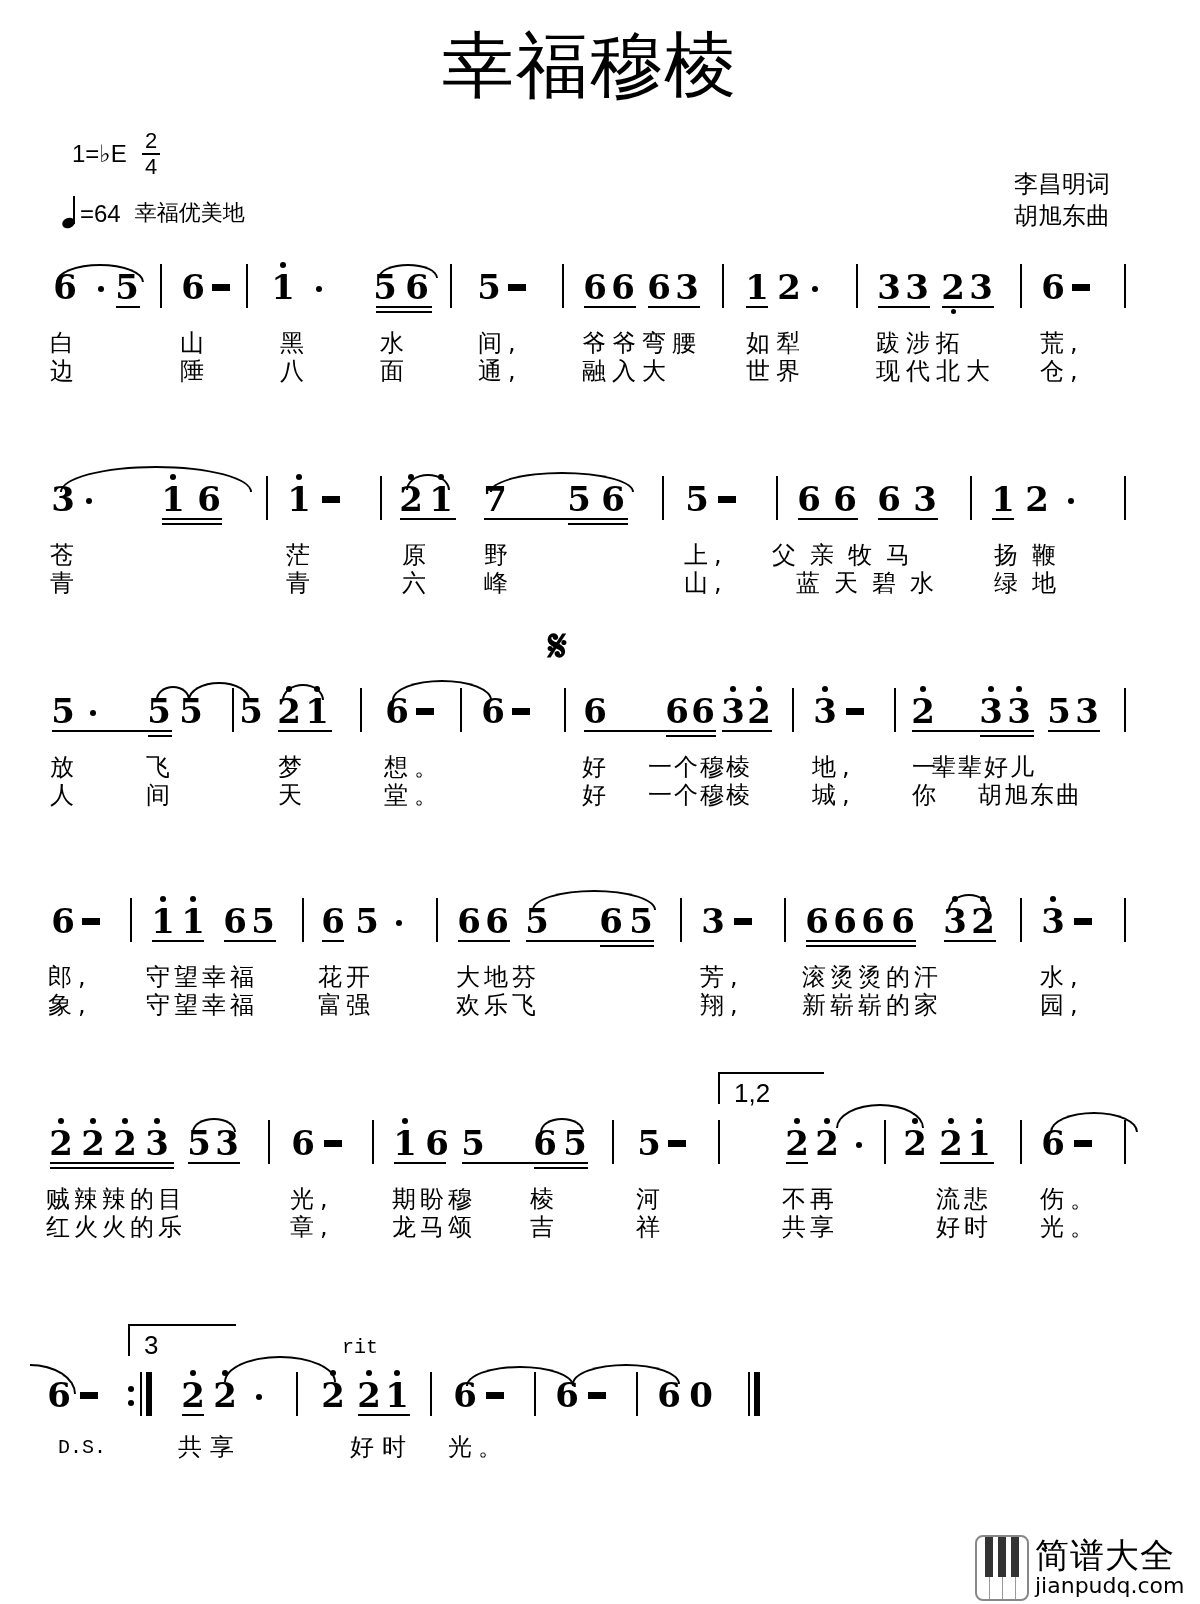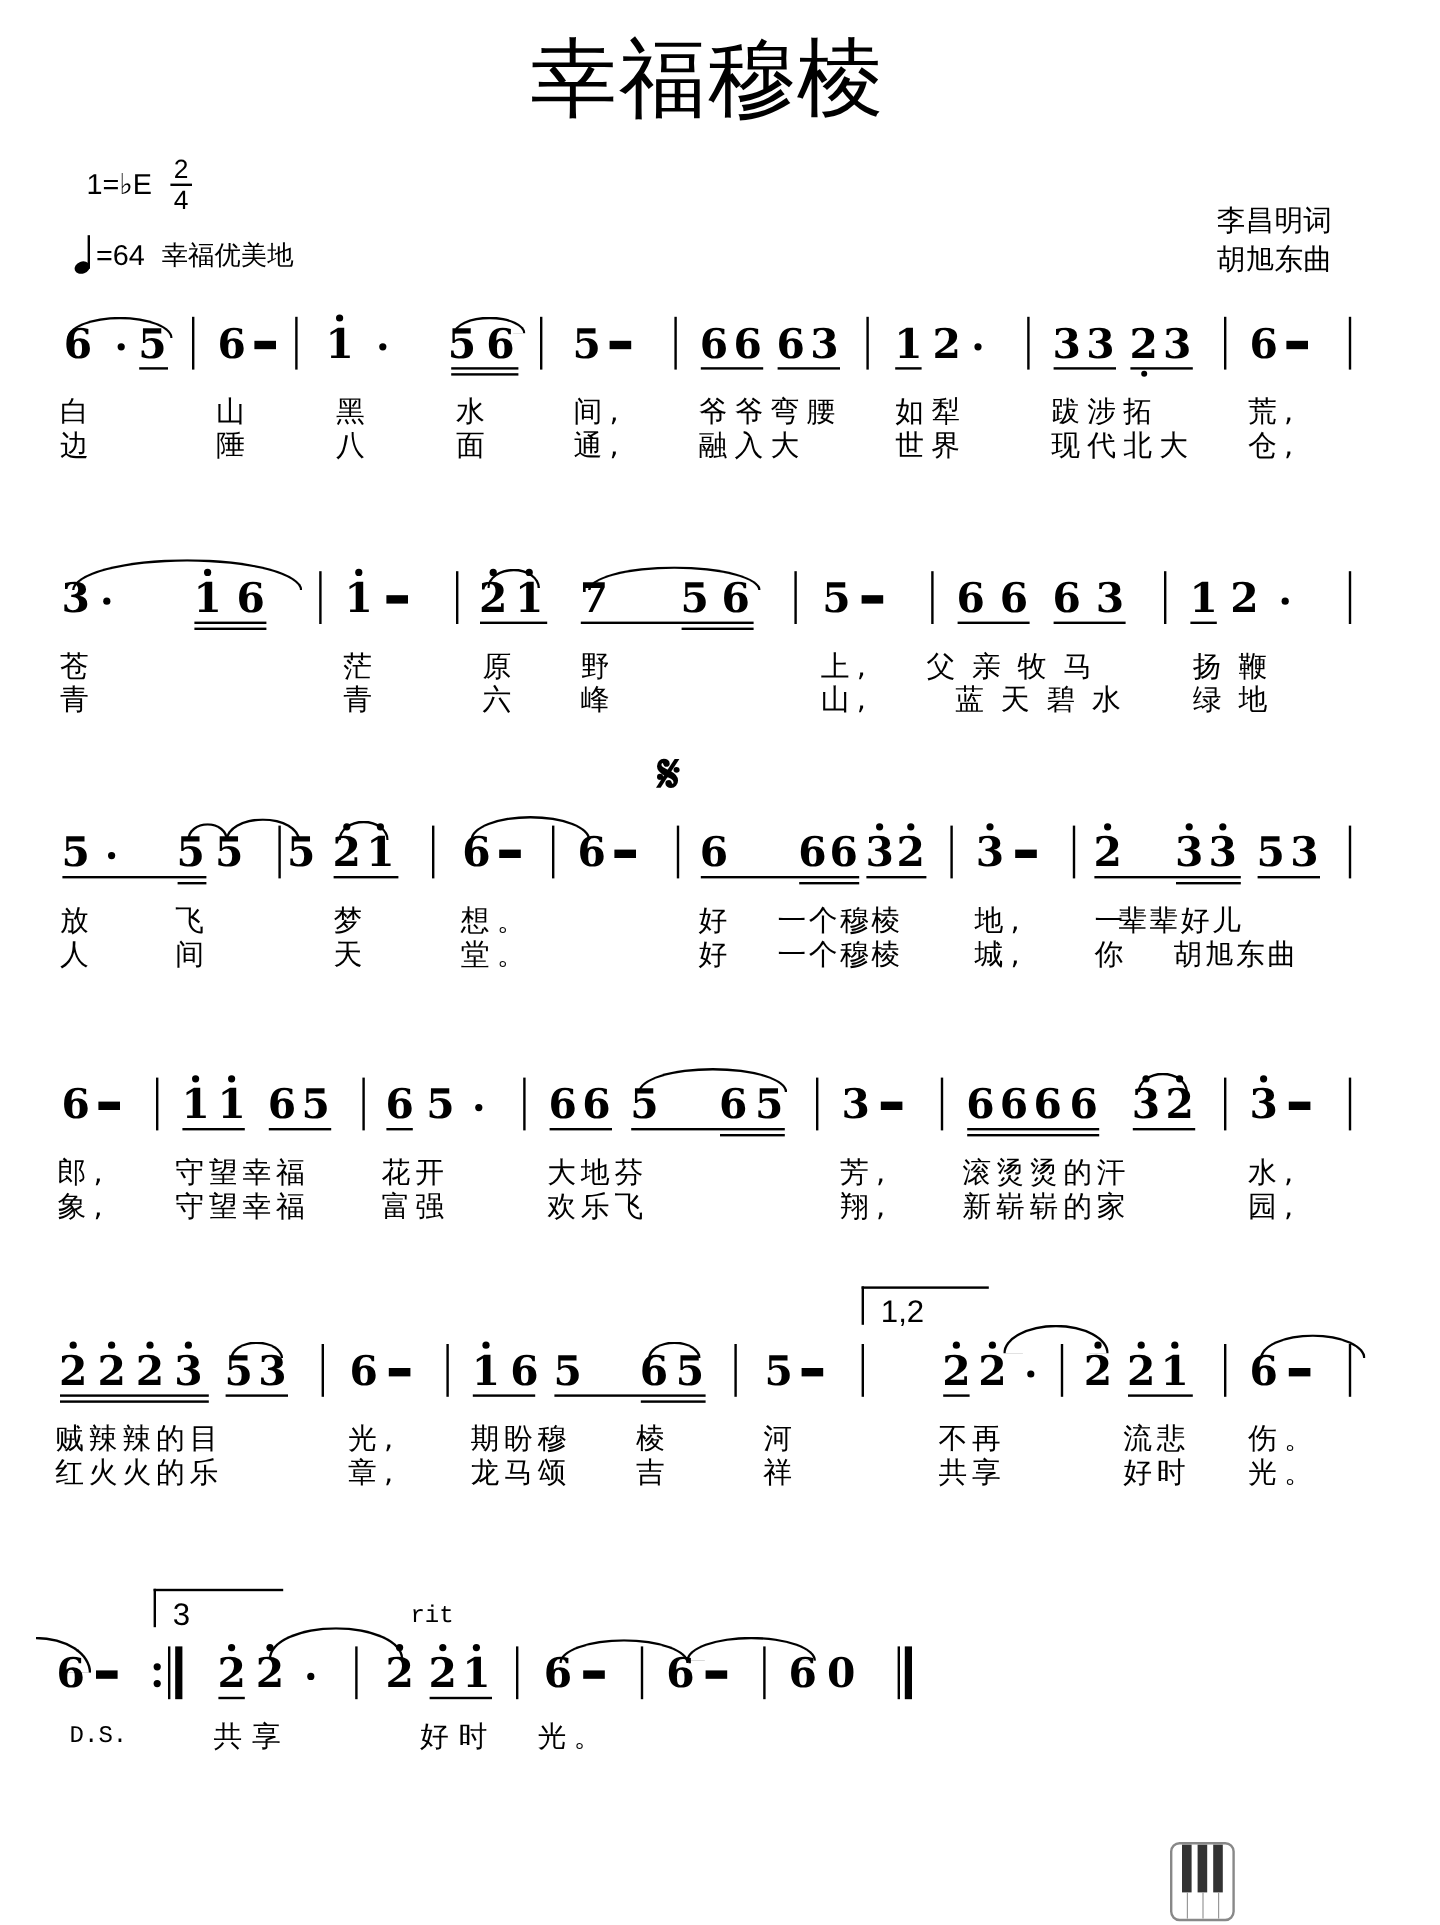--- a/index.html
+++ b/index.html
@@ -407,13 +407,17 @@
 
 <div class="logo">
   <div class="keys">
     <span class="k" style="left:8px;"></span>
       <span class="k" style="left:21px;"></span>
       <span class="k" style="left:34px;"></span>
     <span class="w" style="left:12px;"></span>
       <span class="w" style="left:25px;"></span>
       <span class="w" style="left:38px;"></span>
   </div>
+  <div class="txt">
+    <div class="cn">简谱大全</div>
+    <div class="en">jianpudq.com</div>
+  </div>
 </div>
 
 </body></html>

